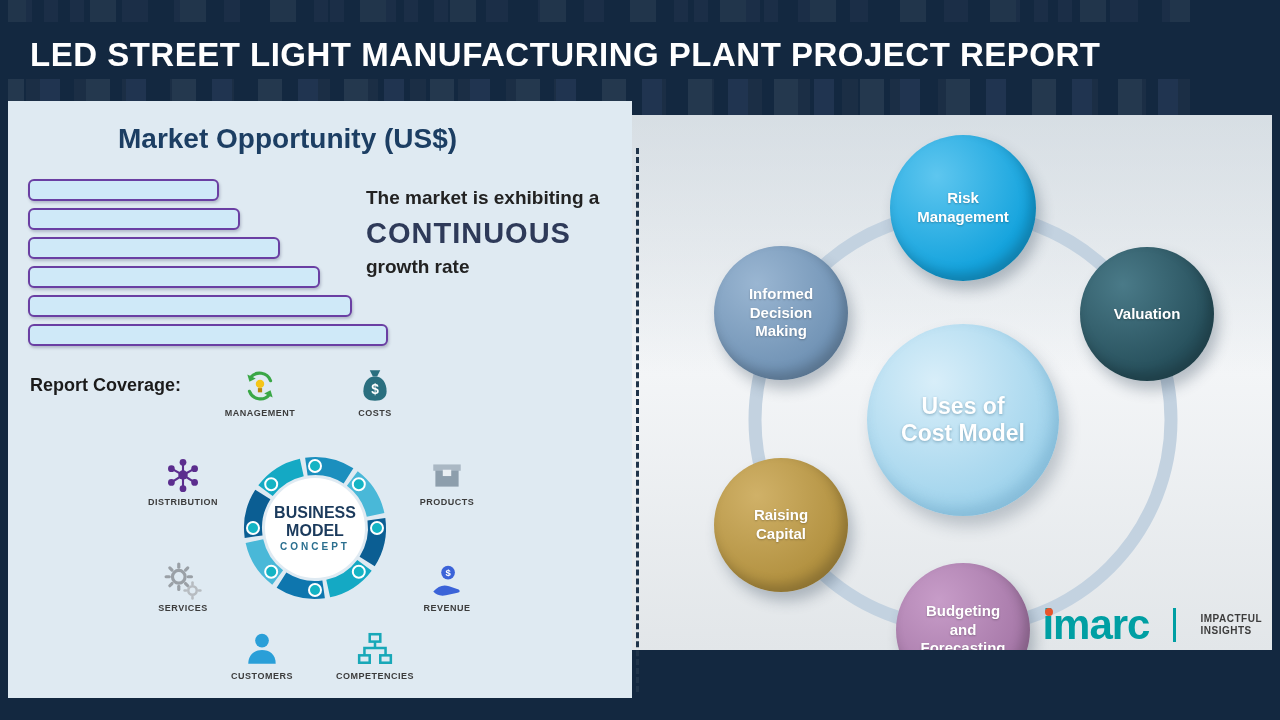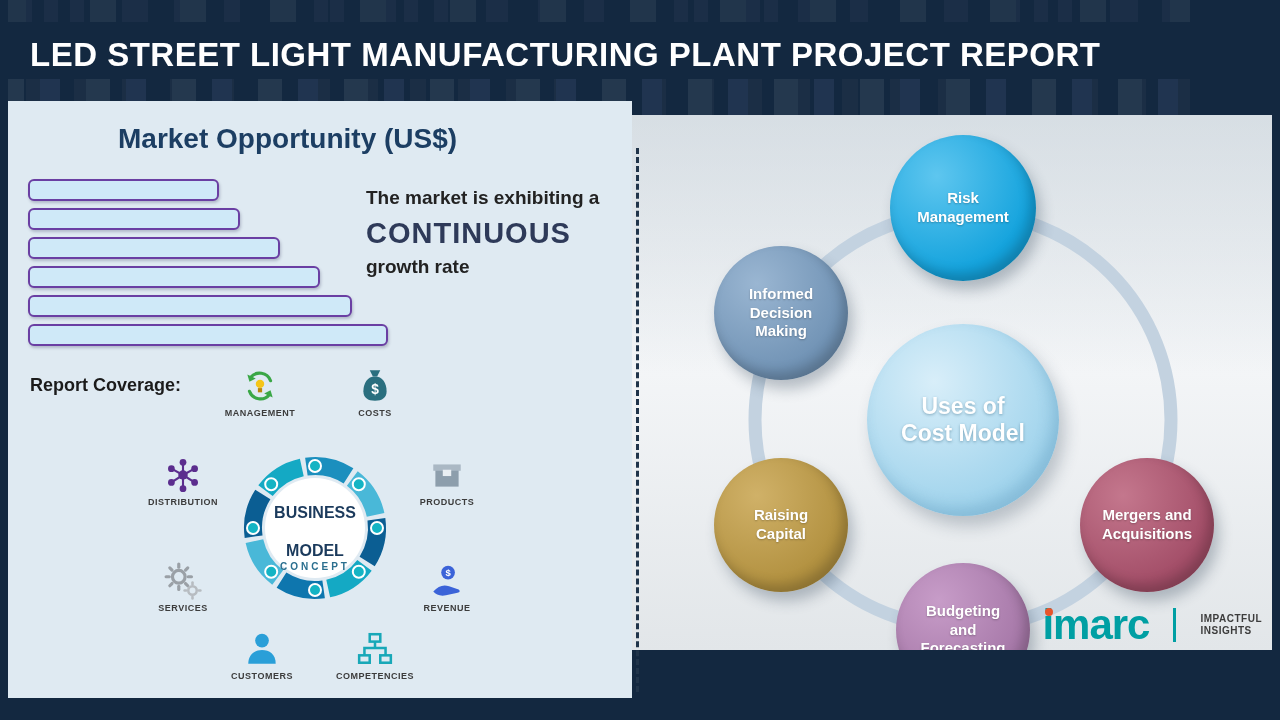--- a/index.html
+++ b/index.html
@@ -36,21 +36,21 @@
   .growth-text { position:absolute; left:358px; top:86px; width:268px; color:#222; }
   .growth-line1 { font-size:19px; font-weight:700; color:#222; }
   .growth-line2 { font-size:29px; font-weight:800; color:#2e3a59; letter-spacing:1px; margin-top:8px; }
   .growth-line3 { font-size:19px; font-weight:700; color:#222; margin-top:6px; }
   .report-coverage { position:absolute; left:22px; top:274px; font-size:18px; font-weight:800; color:#1b1b1b; }
 
   
   .bm-ring { position:absolute; left:217px; top:337px; width:180px; height:180px; }
   .bm-center-text { position:absolute; left:217px; top:337px; width:180px; height:180px;
     display:flex; flex-direction:column; align-items:center; justify-content:center; text-align:center; }
-  .bm-center-text .l1, .bm-center-text .l2 { font-size:16px; font-weight:800; color:#1b3a5c; line-height:1.1;margin-top:20px; }
+  .bm-center-text .l1, .bm-center-text .l2 { font-size:16px; font-weight:800; color:#1b3a5c; line-height:1.1; }
   .bm-center-text .l3 { font-size:10px; font-weight:700; letter-spacing:3px; color:#2b6f8f; margin-top:2px; }
   .bm-group { position:absolute; width:100px; text-align:center; }
   .bm-group svg { display:block; margin:0 auto; }
   .bm-label { display:block; margin-top:3px; font-size:9px; font-weight:700; color:#3c3c3c; letter-spacing:.5px; }
   .bm-0 { left:202px; top:266px; }
   .bm-1 { left:317px; top:266px; }
   .bm-2 { left:125px; top:355px; }
   .bm-3 { left:389px; top:355px; }
   .bm-4 { left:125px; top:461px; }
   .bm-5 { left:389px; top:461px; }
@@ -262,22 +262,22 @@
   <div class="right-panel">
     <div class="haze"></div>
 
     <svg class="ring-svg" viewBox="0 0 440 440">
       <circle cx="220" cy="220" r="208" fill="none" stroke="#c3d2e0" stroke-width="13"></circle>
     </svg>
 
     <div class="node node-0" style="background: radial-gradient(circle at 32% 28%, rgb(94, 198, 239) 0%, rgb(20, 163, 221) 68%);">
       <span>Risk Management</span>
     </div>
-    <div class="node node-2" style="background: radial-gradient(circle at 32% 28%, rgb(196, 119, 141) 0%, rgb(163, 78, 104) 68%);">
-      <span>Mergers and Acquisitions</span>
+    <div class="node node-1" style="background: radial-gradient(circle at 32% 28%, rgb(74, 122, 136) 0%, rgb(39, 80, 92) 68%);">
+      <span>Valuation</span>
     </div>
     <div class="node node-3" style="background: radial-gradient(circle at 32% 28%, rgb(199, 156, 200) 0%, rgb(166, 120, 168) 68%);">
       <span>Budgeting and Forecasting</span>
     </div>
     <div class="node node-4" style="background: radial-gradient(circle at 32% 28%, rgb(208, 177, 104) 0%, rgb(178, 145, 64) 68%);">
       <span>Raising Capital</span>
     </div>
     <div class="node node-5" style="background: radial-gradient(circle at 32% 28%, rgb(154, 182, 210) 0%, rgb(113, 147, 181) 68%);">
       <span>Informed Decision Making</span>
     </div>

